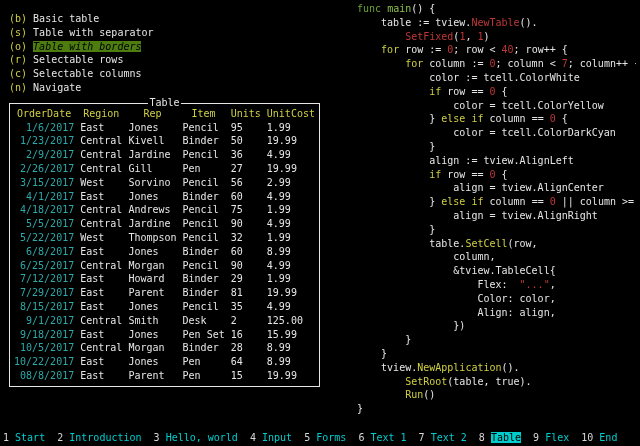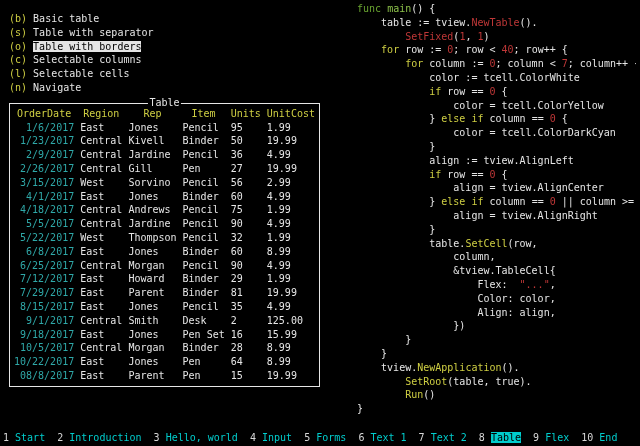--- a/index.html
+++ b/index.html
@@ -6,21 +6,21 @@
   html,body { background:#000; }
   .screen {
     position:relative; width:636px; height:446px; background:#000000;
     font-family:"DejaVu Sans Mono","Liberation Mono",monospace;
     font-size:10px; line-height:13.8px; color:#e6e6e6; overflow:hidden;
   }
   
   .left-pane { position:absolute; left:9px; top:12px; }
   .menu-item { white-space:pre; height:13.8px; }
   .menu-key { color:#cfcf43; }
-  .menu-label.selected { background:#e5e5e5; color:#000; }
+  .menu-label.selected { background:#4d7c0f; color:#000;font-style:italic; }
   
   .table-box {
     margin-top:8px; border:1px solid #e6e6e6; position:relative;
     padding:3px 4px 3px 4px; width:max-content; background:#000;
   }
   .table-title {
     position:absolute; top:-8px; left:50%; transform:translateX(-50%);
     background:#000; padding:0 1px; color:#e6e6e6; white-space:pre;
   }
   .trow { display:grid; grid-template-columns:10ch 7ch 8ch 7ch 5ch 8ch; column-gap:1ch; height:13.8px; white-space:pre; }
@@ -47,22 +47,22 @@
 </head>
 <body>
 
 <div class="screen">
 
   <div class="left-pane">
     <div id="menu">
         <div class="menu-item"><span class="menu-key">(b)</span> <span class="menu-label">Basic table</span></div>
         <div class="menu-item"><span class="menu-key">(s)</span> <span class="menu-label">Table with separator</span></div>
         <div class="menu-item"><span class="menu-key">(o)</span> <span class="menu-label selected">Table with borders</span></div>
+        <div class="menu-item"><span class="menu-key">(r)</span> <span class="menu-label">Selectable rows</span></div>
         <div class="menu-item"><span class="menu-key">(c)</span> <span class="menu-label">Selectable columns</span></div>
-        <div class="menu-item"><span class="menu-key">(l)</span> <span class="menu-label">Selectable cells</span></div>
         <div class="menu-item"><span class="menu-key">(n)</span> <span class="menu-label">Navigate</span></div>
       </div>
     <div class="table-box">
       <span class="table-title">Table</span>
       <div id="table-body">
           <div class="trow"><span class="th">OrderDate</span><span class="th">Region</span><span class="th">Rep</span><span class="th">Item</span><span class="th">Units</span><span class="th">UnitCost</span></div>
           <div class="trow"><span class="td c0">1/6/2017</span><span class="td c1">East</span><span class="td c2">Jones</span><span class="td c3">Pencil</span><span class="td c4">95</span><span class="td c5">1.99</span></div>
           <div class="trow"><span class="td c0">1/23/2017</span><span class="td c1">Central</span><span class="td c2">Kivell</span><span class="td c3">Binder</span><span class="td c4">50</span><span class="td c5">19.99</span></div>
           <div class="trow"><span class="td c0">2/9/2017</span><span class="td c1">Central</span><span class="td c2">Jardine</span><span class="td c3">Pencil</span><span class="td c4">36</span><span class="td c5">4.99</span></div>
           <div class="trow"><span class="td c0">2/26/2017</span><span class="td c1">Central</span><span class="td c2">Gill</span><span class="td c3">Pen</span><span class="td c4">27</span><span class="td c5">19.99</span></div>

